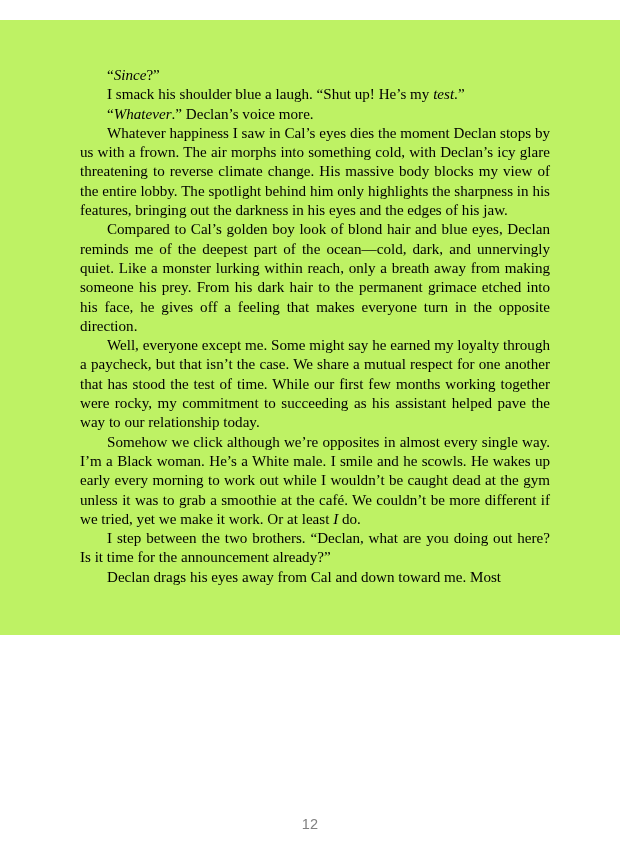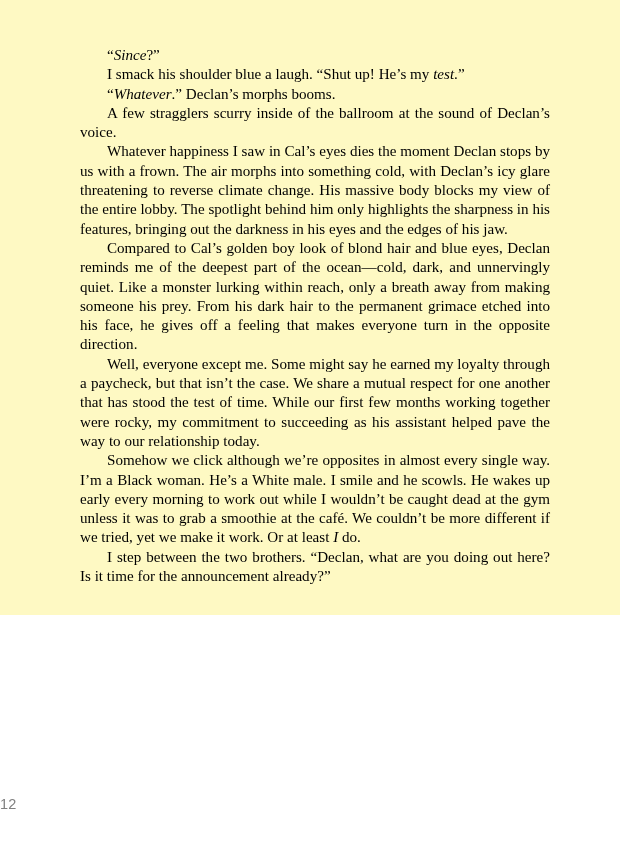--- a/index.html
+++ b/index.html
@@ -12,22 +12,23 @@
     background: #ffffff;
     font-family: "Liberation Serif", "DejaVu Serif", serif;
     color: #000000;
     overflow: hidden;
   }
 
   .page {
     position: relative;
     width: 620px;
     height: 615px;
-    background: #fef9c3;
+    background: #bef264;
     box-sizing: border-box;
+    margin-top: 20px;
   }
 
   .text-column {
     position: absolute;
     left: 80px;
     top: 46px;
     width: 470px;
   }
 
   p.para {
@@ -50,41 +51,41 @@
 
   em, .it {
     font-style: italic;
   }
 
   .page-number {
     position: absolute;
     left: 0;
     right: 0;
     top: 795px;
-    text-align: left;
+    text-align: center;
     font-family: "Liberation Sans", "DejaVu Sans", sans-serif;
     font-size: 14.5px;
     line-height: 18px;
     color: #808080;
     letter-spacing: 0.3px;
   }
 </style>
 </head>
 <body>
 
 <div class="page">
 
   <div class="text-column" id="text-column">
 
   <p class="para"><span>“</span><span class="it">Since</span><span>?”</span></p>
       <p class="para"><span>I smack his shoulder blue a laugh. “Shut up! He’s my </span><span class="it">test</span><span>.”</span></p>
-      <p class="para"><span>“</span><span class="it">Whatever</span><span>.” Declan’s morphs booms.</span></p>
-      <p class="para"><span>A few stragglers scurry inside of the ballroom at the sound of Declan’s voice.</span></p>
+      <p class="para"><span>“</span><span class="it">Whatever</span><span>.” Declan’s voice more.</span></p>
       <p class="para"><span>Whatever happiness I saw in Cal’s eyes dies the moment Declan stops by us with a frown. The air morphs into something cold, with Declan’s icy glare threatening to reverse climate change. His massive body blocks my view of the entire lobby. The spotlight behind him only highlights the sharpness in his features, bringing out the darkness in his eyes and the edges of his jaw.</span></p>
       <p class="para"><span>Compared to Cal’s golden boy look of blond hair and blue eyes, Declan reminds me of the deepest part of the ocean—cold, dark, and unnervingly quiet. Like a monster lurking within reach, only a breath away from making someone his prey. From his dark hair to the permanent grimace etched into his face, he gives off a feeling that makes everyone turn in the opposite direction.</span></p>
       <p class="para"><span>Well, everyone except me. Some might say he earned my loyalty through a paycheck, but that isn’t the case. We share a mutual respect for one another that has stood the test of time. While our first few months working together were rocky, my commitment to succeeding as his assistant helped pave the way to our relationship today.</span></p>
       <p class="para"><span>Somehow we click although we’re opposites in almost every single way. I’m a Black woman. He’s a White male. I smile and he scowls. He wakes up early every morning to work out while I wouldn’t be caught dead at the gym unless it was to grab a smoothie at the café. We couldn’t be more different if we tried, yet we make it work. Or at least </span><span class="it">I</span><span> do.</span></p>
       <p class="para"><span>I step between the two brothers. “Declan, what are you doing out here? Is it time for the announcement already?”</span></p>
+      <p class="para"><span>Declan drags his eyes away from Cal and down toward me. Most</span></p>
     </div>
 
   <div class="page-number">12</div>
 
 </div>
 
 </body></html>

